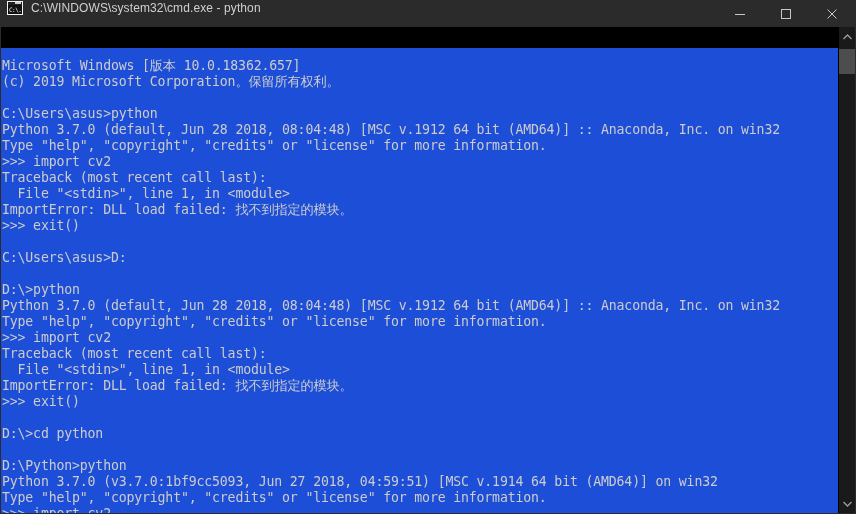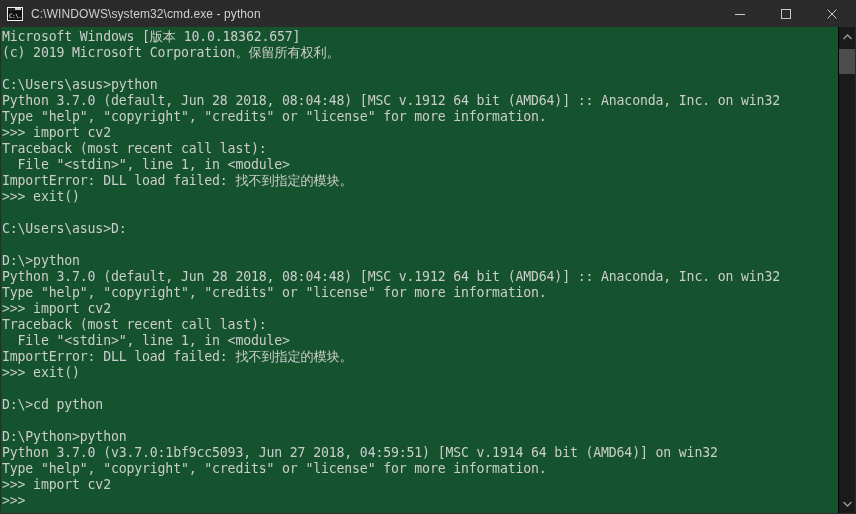--- a/index.html
+++ b/index.html
@@ -24,21 +24,21 @@
     box-sizing: border-box;
     border: 1px solid #2b2b2b;
   }
 
   
   .titlebar {
     height: 26px;
     min-height: 26px;
     background: #2b2b2b;
     display: flex;
-    align-items: center;
+    align-items: flex-start;
     position: relative;
     user-select: none;
   }
   .title-icon {
     width: 16px;
     height: 14px;
     margin-left: 6px;
     margin-right: 8px;
     position: relative;
     flex: 0 0 auto;
@@ -104,29 +104,30 @@
   
   .console-area {
     flex: 1 1 auto;
     display: flex;
     position: relative;
     min-height: 0;
     background: #000000;
   }
   .console {
     flex: 1 1 auto;
-    background: #14532d;
+    background: #1d4ed8;
     color: #cccccc;
     font-family: "DejaVu Sans Mono", monospace;
     font-size: 13.2px;
     line-height: 16px;
-    padding: 2px 0 0 1px;
+    padding: 10px 0 0 1px;
     white-space: pre;
     overflow: hidden;
     box-sizing: border-box;
+    margin-top: 21px;
   }
   .console .line {
     height: 16px;
     white-space: pre;
     letter-spacing: -0.16px;
   }
 
   
   .scrollbar {
     width: 17px;

